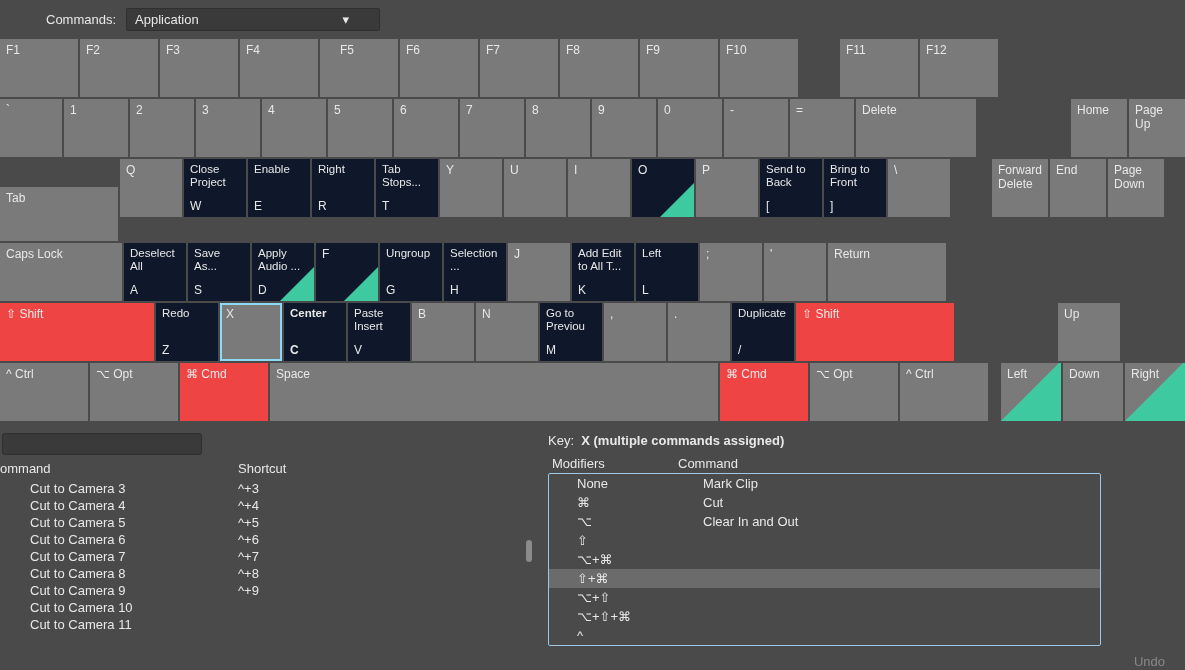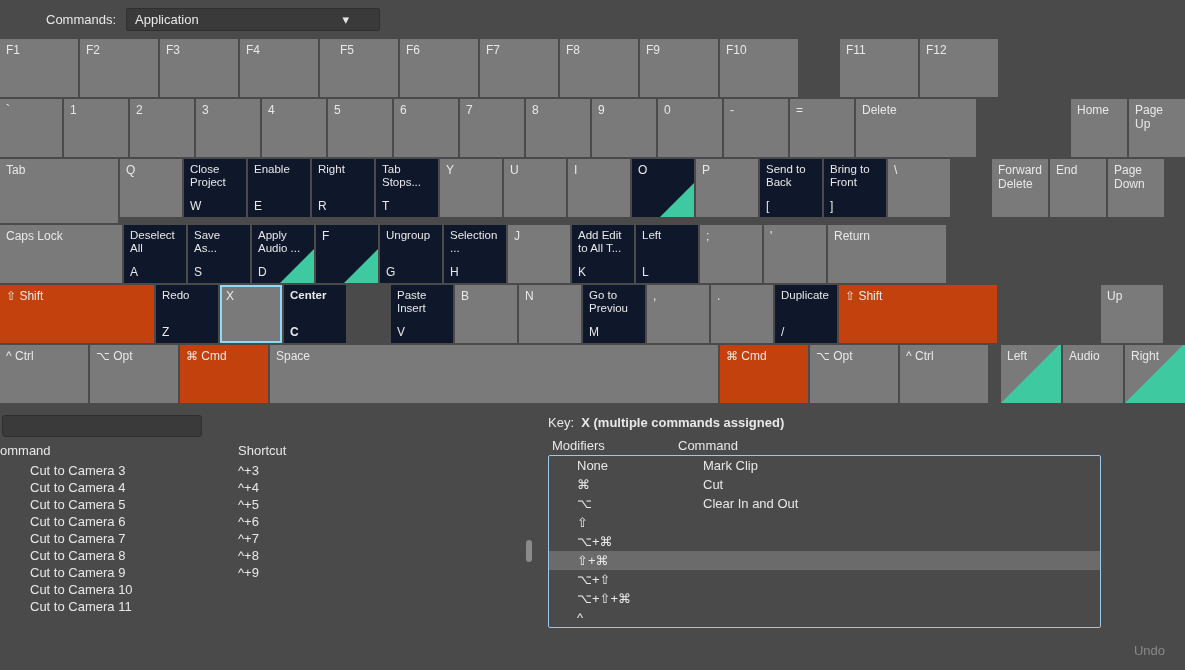--- a/index.html
+++ b/index.html
@@ -42,21 +42,21 @@
   display: flex;
   flex-direction: column;
   justify-content: space-between;
   font-size: 12px;
   position: relative;
   overflow: hidden;
 }
 .key .lbl { font-size: 11.5px; line-height: 1.15; }
 .key .k { align-self: flex-start; font-size: 12px; }
 .key.purple { background: #0f172a; }
-.key.blue { background: #c2410c; }
+.key.blue { background: #ef4444; }
 .key.selected { outline: 2px solid #8fd9f5; outline-offset: -2px; }
 .key .tri {
   position: absolute; right: 0; bottom: 0;
   width: 0; height: 0;
   border-style: solid;
   border-width: 0 0 34px 34px;
   border-color: transparent transparent #3fc9a0 transparent;
 }
 .key.arrowtri .tri { border-width: 0 0 60px 60px; }
 .bottom { display: flex; margin-top: 12px; }
@@ -79,21 +79,21 @@
 .cmdtable .row .c1 { flex: 0 0 208px; }
 .modtable {
   border: 1px solid #9ec8e8;
   border-radius: 2px;
   padding: 0;
 }
 .modtable .hdr, .modtable .row { display: flex; font-size: 13px; padding: 2px 6px 2px 28px; }
 .modtable .m1 { flex: 0 0 126px; }
 .modtable .m2 { flex: 1; }
 .modtable .row.sel { background: #6b6b6b; }
-.undo { position: absolute; right: 20px; bottom: 12px; color: #888; font-size: 13px; }
+.undo { position: absolute; right: 20px; bottom: 1px; color: #888; font-size: 13px; }
 .scrollthumb {
   position: absolute;
   left: 526px; top: 540px;
   width: 6px; height: 22px;
   background: #8a8a8a;
   border-radius: 3px;
 }
 </style>
 </head>
 <body>
@@ -195,21 +195,21 @@
         <div class="key" style="width: 56px; height: 58px;">
           <div class="k">Home</div>
         </div>
         <div class="key" style="width: 56px; height: 58px;">
           <div class="k">Page Up</div>
         </div>
       </div>
     </div>
   <div class="krow split">
       <div id="row-q" style="display:flex;gap:2px">
-        <div class="key" style="width: 118px; height: 64px;">
+        <div class="key" style="width: 118px; height: 54px; margin-top: 28px;">
           <div class="k">Tab</div>
         </div>
         <div class="key" style="width: 62px; height: 58px;">
           <div class="k">Q</div>
         </div>
         <div class="key purple" style="width: 62px; height: 58px;">
           <div class="lbl">Close Project</div>
           <div class="k">W</div>
         </div>
         <div class="key purple" style="width: 62px; height: 58px;">
@@ -326,21 +326,21 @@
           <div class="lbl">Redo</div>
           <div class="k">Z</div>
         </div>
         <div class="key selected" style="width: 62px; height: 58px;">
           <div class="k">X</div>
         </div>
         <div class="key purple" style="width: 62px; height: 58px; font-weight: bold;">
           <div class="lbl">Center</div>
           <div class="k">C</div>
         </div>
-        <div class="key purple" style="width: 62px; height: 58px; margin-left: 43px;">
+        <div class="key purple" style="width: 62px; height: 58px;">
           <div class="lbl">Paste Insert</div>
           <div class="k">V</div>
         </div>
         <div class="key" style="width: 62px; height: 58px;">
           <div class="k">B</div>
         </div>
         <div class="key" style="width: 62px; height: 58px;">
           <div class="k">N</div>
         </div>
         <div class="key purple" style="width: 62px; height: 58px;">
@@ -392,21 +392,21 @@
           <div class="k">^ Ctrl</div>
         </div>
       </div>
       <div style="width:36px"></div>
       <div id="row-mod-r" style="display:flex;gap:2px">
         <div class="key arrowtri" style="width: 60px; height: 58px;">
           <div class="k">Left</div>
           <div class="tri"></div>
         </div>
         <div class="key" style="width: 60px; height: 58px;">
-          <div class="k">Audio</div>
+          <div class="k">Down</div>
         </div>
         <div class="key arrowtri" style="width: 60px; height: 58px;">
           <div class="k">Right</div>
           <div class="tri"></div>
         </div>
       </div>
     </div>
 </div>
 
 <div class="bottom">

